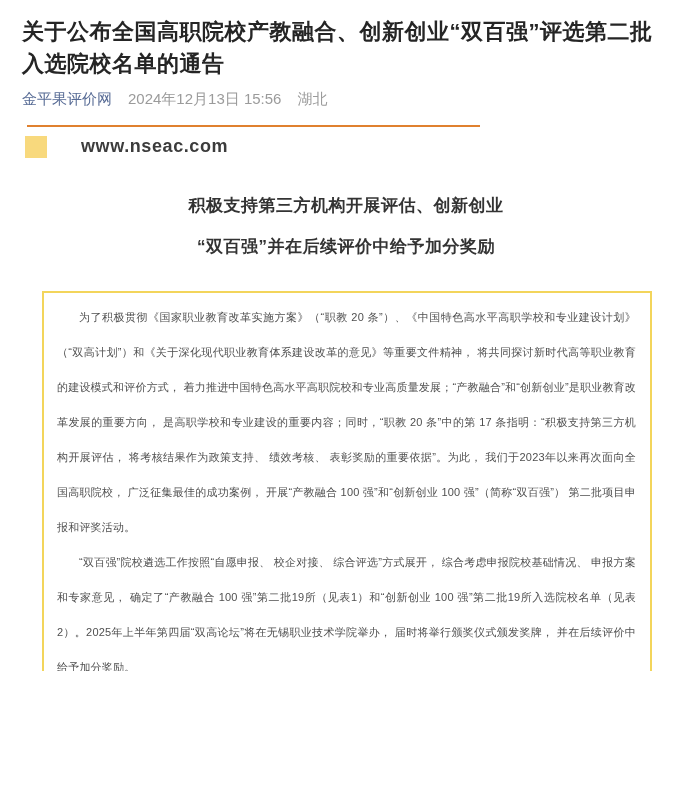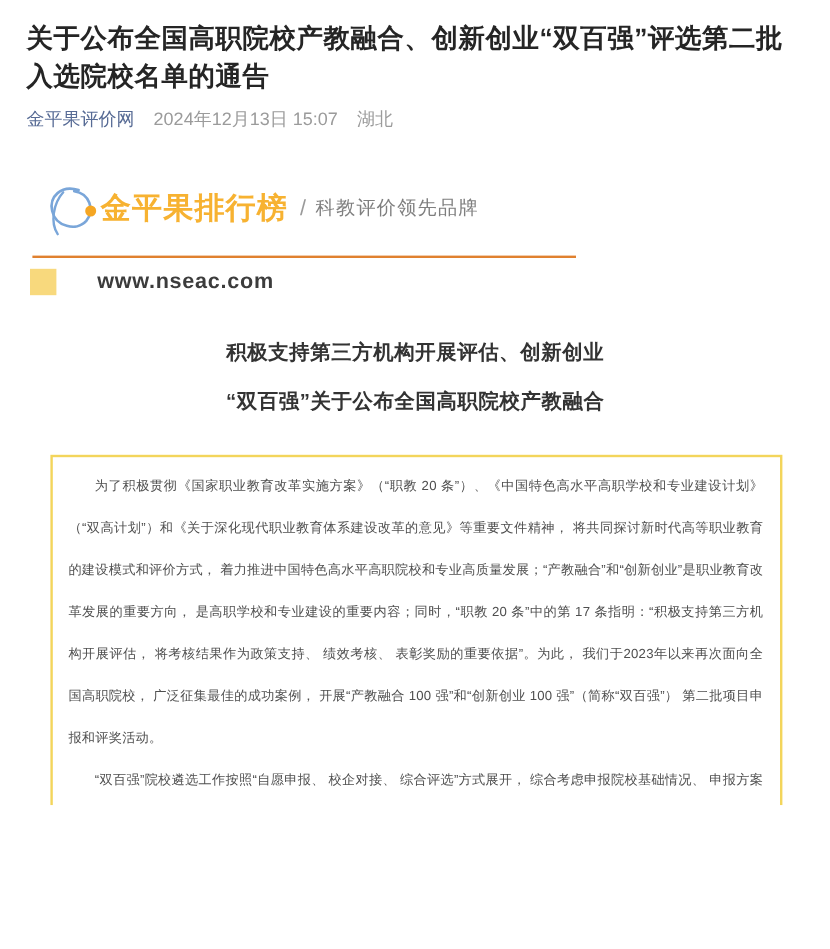--- a/index.html
+++ b/index.html
@@ -115,47 +115,35 @@
 </style>
 </head>
 <body>
 
 <div class="page">
 
   <h1 class="page-title">关于公布全国高职院校产教融合、创新创业“双百强”评选第二批入选院校名单的通告</h1>
 
   <div class="meta-row">
     <span class="meta-source">金平果评价网</span>
-    <span class="meta-date">2024年12月13日 15:07</span>
+    <span class="meta-date">2024年12月13日 15:56</span>
     <span class="meta-loc">湖北</span>
   </div>
 
-  <div class="brand-row">
-    <span class="brand-logo">
-      <svg width="44" height="46" viewBox="0 0 48 50" xmlns="http://www.w3.org/2000/svg">
-        <path d="M30 8 C 14 3, 3 14, 6 27 C 9 41, 28 46, 37 36 C 45 26, 40 11, 26 9" stroke="#7aa6d9" fill="none" stroke-width="2.4" stroke-linecap="round"></path>
-        <path d="M16 10 C 7 20, 4 38, 11 48" stroke="#7aa6d9" fill="none" stroke-width="2.2" stroke-linecap="round"></path>
-        <circle cx="41" cy="27" r="5" fill="#f5a623"></circle>
-      </svg>
-    </span>
-    <span class="brand-name">金平果排行榜</span>
-    <span class="brand-sep">/</span>
-    <span class="brand-tagline">科教评价领先品牌</span>
-  </div>
 
   <hr class="orange-rule">
 
   <div class="site-row">
     <span class="yellow-square"></span>
     <span class="site-url">www.nseac.com</span>
   </div>
 
   <div class="doc-title">
     <div>积极支持第三方机构开展评估、创新创业</div>
-    <div>“双百强”关于公布全国高职院校产教融合</div>
+    <div>“双百强”并在后续评价中给予加分奖励</div>
   </div>
 
   <div class="doc-box">
     <p>为了积极贯彻《国家职业教育改革实施方案》（“职教 20 条”）、《中国特色高水平高职学校和专业建设计划》（“双高计划”）和《关于深化现代职业教育体系建设改革的意见》等重要文件精神， 将共同探讨新时代高等职业教育的建设模式和评价方式， 着力推进中国特色高水平高职院校和专业高质量发展；“产教融合”和“创新创业”是职业教育改革发展的重要方向， 是高职学校和专业建设的重要内容；同时，“职教 20 条”中的第 17 条指明：“积极支持第三方机构开展评估， 将考核结果作为政策支持、 绩效考核、 表彰奖励的重要依据”。为此， 我们于2023年以来再次面向全国高职院校， 广泛征集最佳的成功案例， 开展“产教融合 100 强”和“创新创业 100 强”（简称“双百强”） 第二批项目申报和评奖活动。</p>
     <p>“双百强”院校遴选工作按照“自愿申报、 校企对接、 综合评选”方式展开， 综合考虑申报院校基础情况、 申报方案和专家意见， 确定了“产教融合 100 强”第二批19所（见表1）和“创新创业 100 强”第二批19所入选院校名单（见表2）。2025年上半年第四届“双高论坛”将在无锡职业技术学院举办， 届时将举行颁奖仪式颁发奖牌， 并在后续评价中给予加分奖励。</p>
   </div>
 
 </div>
 
 </body></html>

